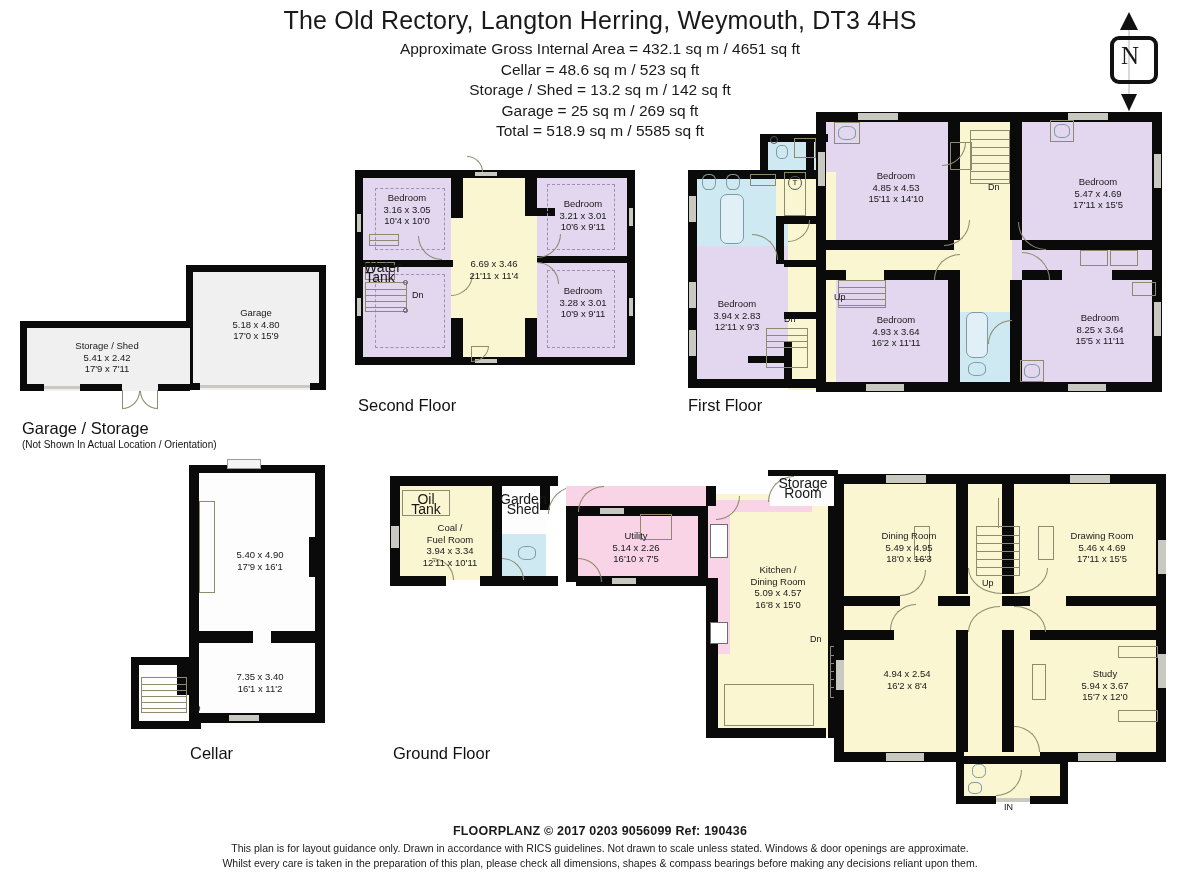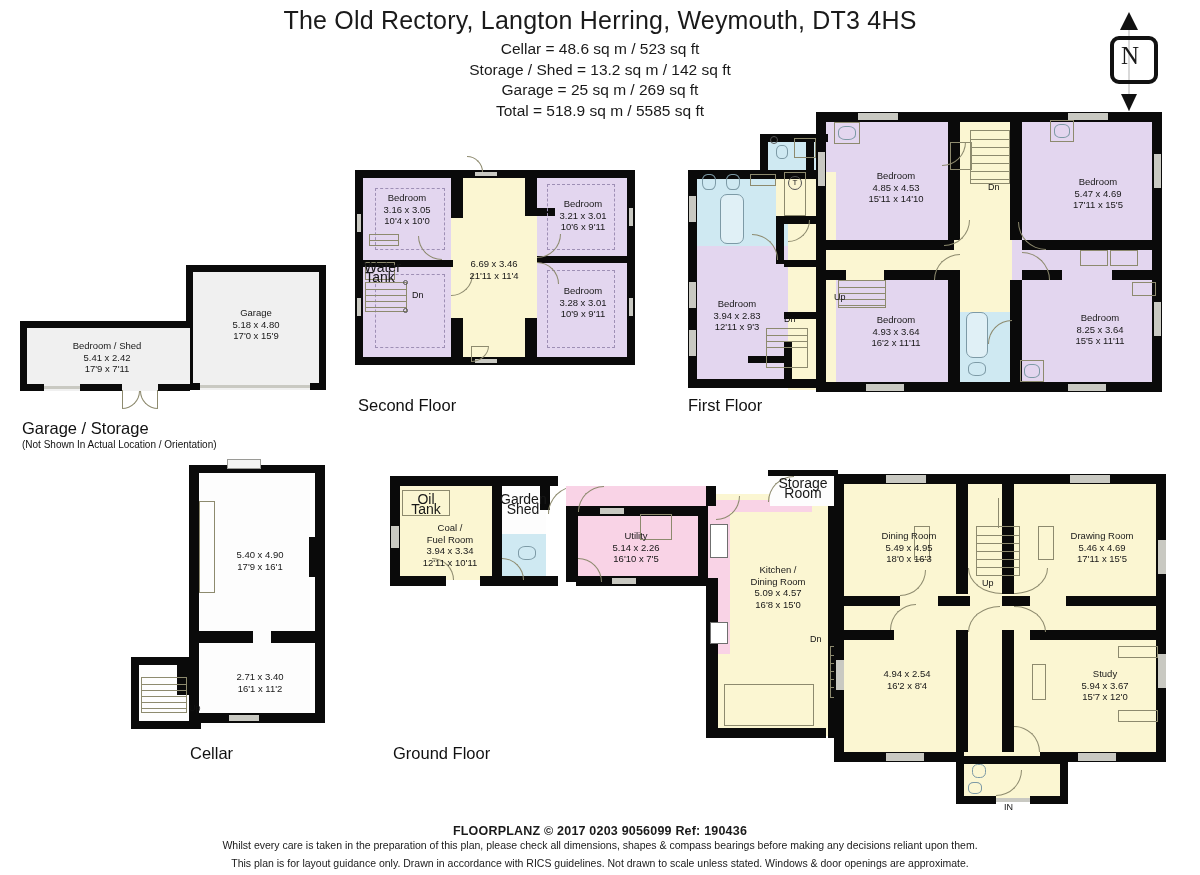--- a/index.html
+++ b/index.html
@@ -55,20 +55,21 @@
   .foot .f2{font-size:10.5px;line-height:14.5px;margin-top:3px;}
 </style>
 </head>
 <body>
 
 <div id="root">
 
   <div class="hdr">
     <div class="title">The Old Rectory, Langton Herring, Weymouth, DT3 4HS</div>
     <div class="sub">
+      <div>Approximate Gross Internal Area = 432.1 sq m / 4651 sq ft</div>
       <div>Cellar = 48.6 sq m / 523 sq ft</div>
       <div>Storage / Shed = 13.2 sq m / 142 sq ft</div>
       <div>Garage = 25 sq m / 269 sq ft</div>
       <div>Total = 518.9 sq m / 5585 sq ft</div>
     </div>
   </div>
 
   <div class="compass" style="left:1096px;top:6px;">
     <div class="stem"></div>
     <div class="arrup"></div>
@@ -93,21 +94,21 @@
     </div>
 
     <div class="r gry" style="left:2px;top:58px;width:170px;height:70px;"></div>
     <div class="w" style="left:2px;top:58px;width:170px;height:7px;"></div>
     <div class="w" style="left:2px;top:58px;width:7px;height:70px;"></div>
     <div class="w" style="left:2px;top:121px;width:24px;height:7px;"></div>
     <div class="w" style="left:62px;top:121px;width:42px;height:7px;"></div>
     <div class="w" style="left:140px;top:121px;width:32px;height:7px;"></div>
     <div class="wg" style="left:26px;top:123px;width:36px;height:3px;"></div>
     <div class="lbl" style="left:10px;top:77px;width:158px;">
-      <div>Bedroom / Shed</div>
+      <div>Storage / Shed</div>
       <div>5.41 x 2.42</div>
       <div>17'9 x 7'11</div>
     </div>
 
     <div class="thinb" style="left:104px;top:128px;width:18px;height:18px;border-radius:0 0 100% 0;border-top:0;border-left:0;"></div>
     <div class="thinb" style="left:122px;top:128px;width:18px;height:18px;border-radius:0 0 0 100%;border-top:0;border-right:0;"></div>
     <div class="thin" style="left:104px;top:127px;width:1px;height:18px;"></div>
     <div class="thin" style="left:139px;top:127px;width:1px;height:18px;"></div>
   </div>
   <div class="flab" style="left:22px;top:419px;">Garage / Storage</div>
@@ -355,21 +356,21 @@
         <i style="top:18px;"></i>
         <i style="top:24px;"></i>
         <i style="top:30px;"></i>
     </div>
     <div class="dnup" style="left:64px;top:238px;">Up</div>
     <div class="lbl" style="left:92px;top:84px;width:86px;">
       <div>5.40 x 4.90</div>
       <div>17'9 x 16'1</div>
     </div>
     <div class="lbl" style="left:92px;top:206px;width:86px;">
-      <div>2.71 x 3.40</div>
+      <div>7.35 x 3.40</div>
       <div>16'1 x 11'2</div>
     </div>
   </div>
   <div class="flab" style="left:190px;top:744px;">Cellar</div>
 
   <div class="plan" style="left:390px;top:470px;width:782px;height:335px;">
 
     <div class="r yel" style="left:6px;top:14px;width:104px;height:96px;"></div>
     <div class="r whi" style="left:110px;top:14px;width:46px;height:50px;"></div>
     <div class="r blu" style="left:110px;top:64px;width:46px;height:46px;"></div>
@@ -536,17 +537,17 @@
     <div class="lbl" style="left:668px;top:198px;width:94px;">
       <div>Study</div>
       <div>5.94 x 3.67</div>
       <div>15'7 x 12'0</div>
     </div>
   </div>
   <div class="flab" style="left:393px;top:744px;">Ground Floor</div>
 
   <div class="foot" style="top:824px;">
     <div class="f1">FLOORPLANZ © 2017   0203 9056099   Ref: 190436</div>
+    <div class="f2">This plan is for layout guidance only. Drawn in accordance with RICS guidelines. Not drawn to scale unless stated. Windows &amp; door openings are approximate.</div>
     <div class="f2" style="margin-top:0;">Whilst every care is taken in the preparation of this plan, please check all dimensions, shapes &amp; compass bearings before making any decisions reliant upon them.</div>
-    <div class="f2">This plan is for layout guidance only. Drawn in accordance with RICS guidelines. Not drawn to scale unless stated. Windows &amp; door openings are approximate.</div>
   </div>
 
 </div>
 
 </body></html>

